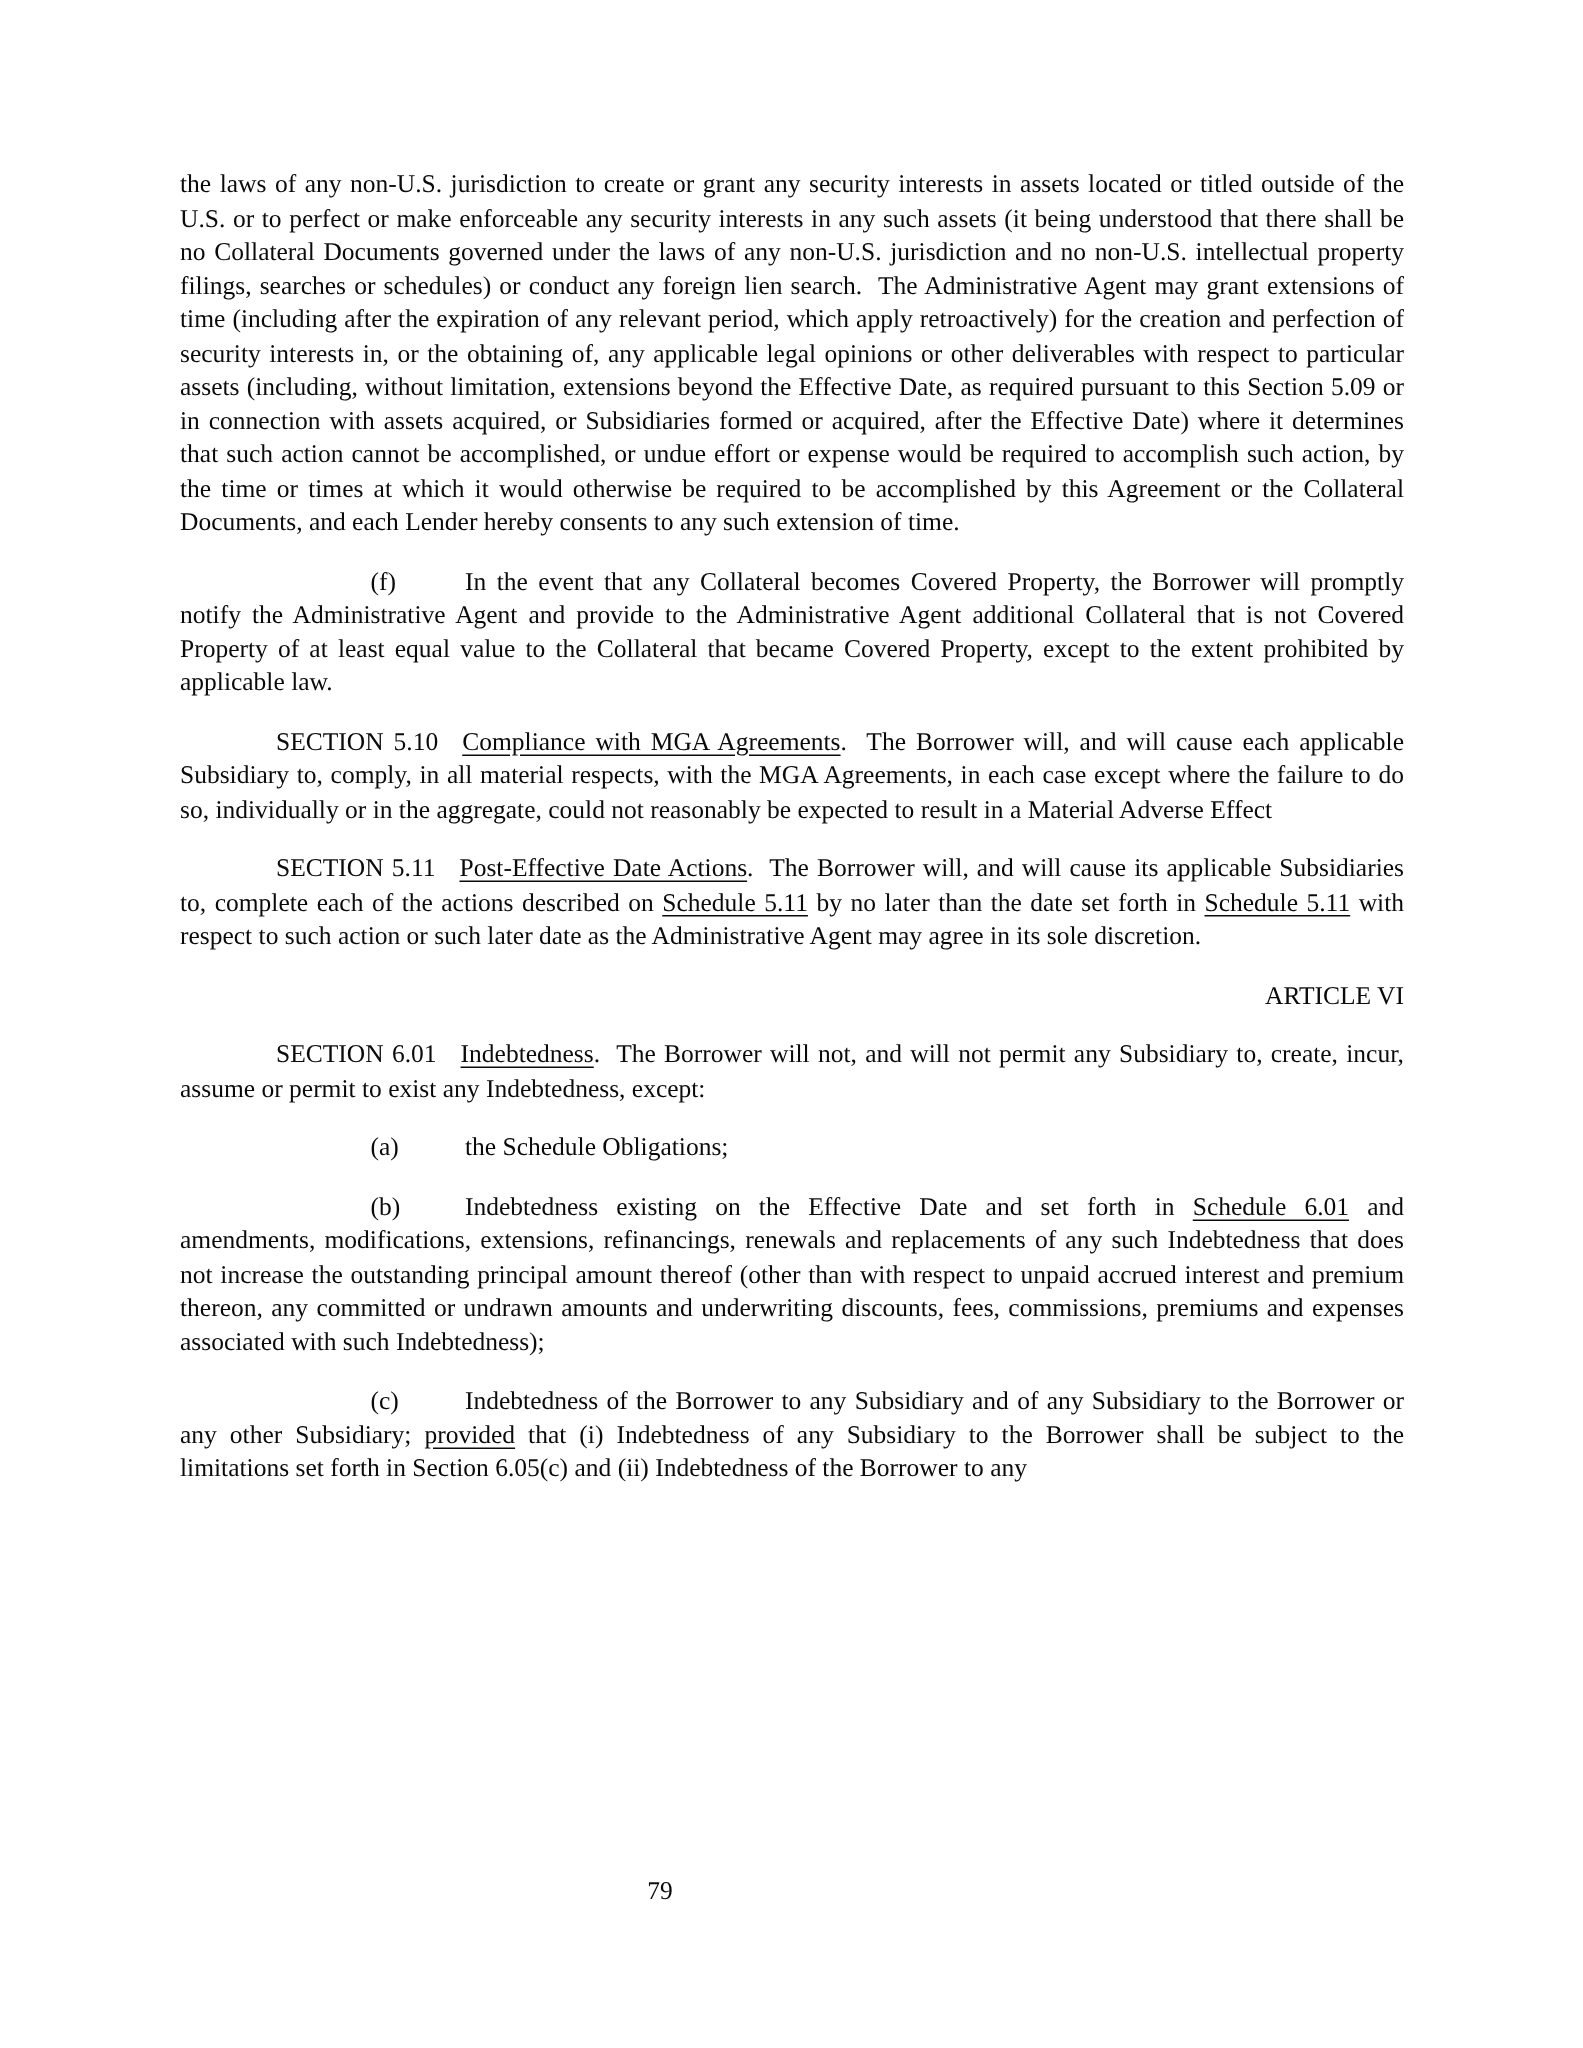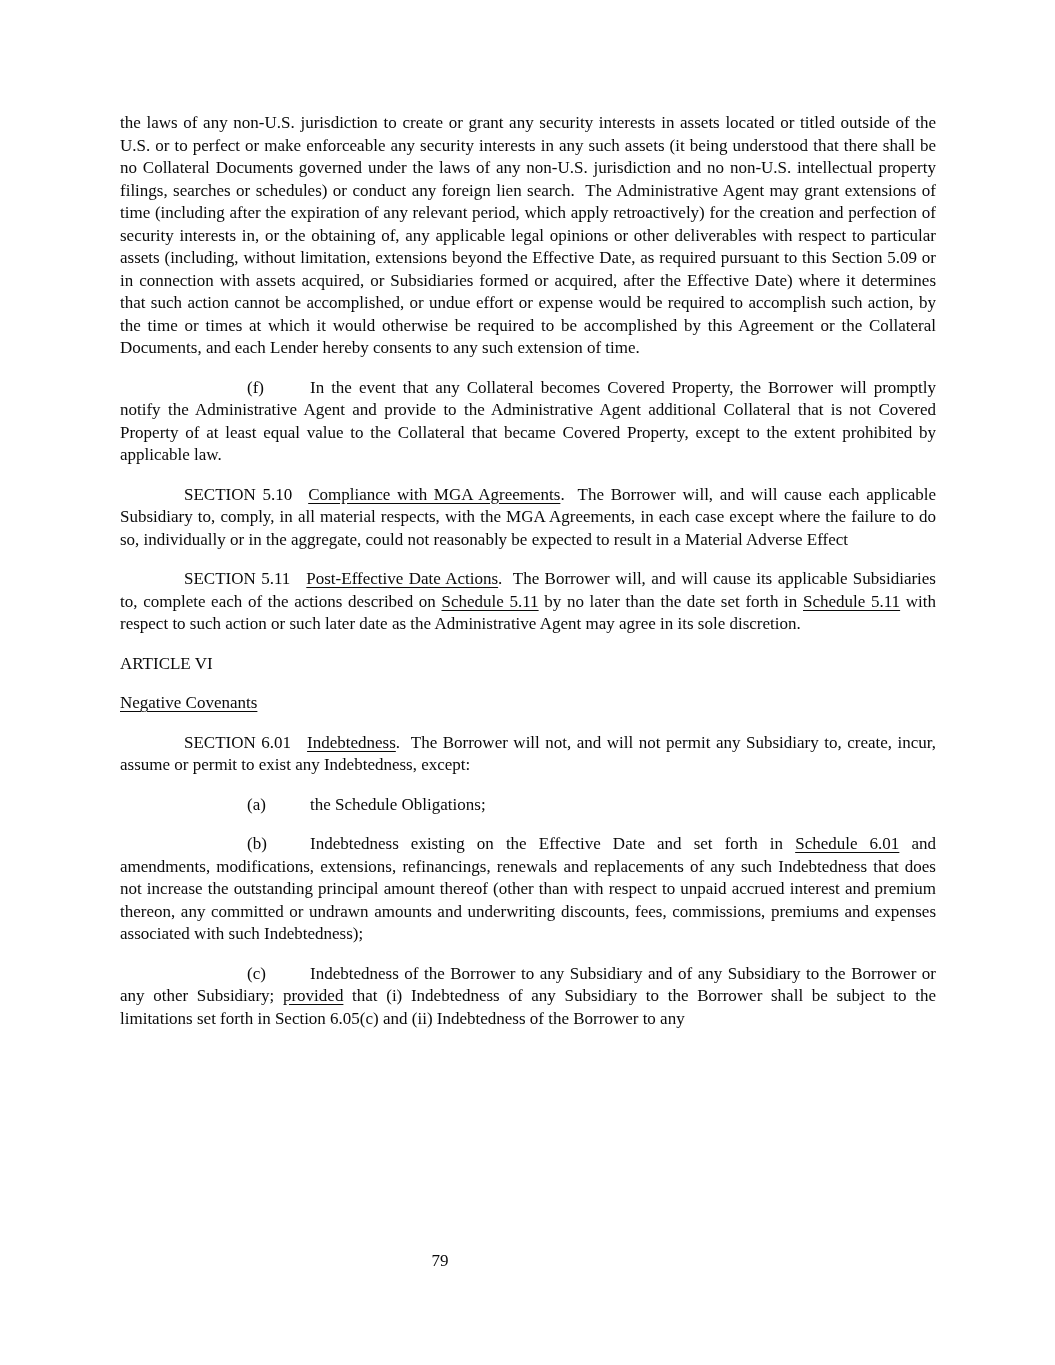--- a/index.html
+++ b/index.html
@@ -18,21 +18,21 @@
     top: 112px;
     width: 816px;
     font-size: 17px;
     line-height: 22.5px;
   }
   p.para {
     margin: 0 0 17px 0;
     text-align: justify;
   }
   p.para.center {
-    text-align: left;
+    text-align: right;
     text-indent: 0;
   }
   .indent-section { text-indent: 64px; }
   .indent-item { text-indent: 127px; }
   .underline { text-decoration: underline; text-underline-offset: 3px; }
   .item-label {
     display: inline-block;
     width: 63px;
     text-indent: 0;
   }
@@ -49,20 +49,19 @@
 </style>
 </head>
 <body>
 
 <div class="doc-body">
     <p class="para"><span class="run">the laws of any non-U.S. jurisdiction to create or grant any security interests in assets located or titled outside of the U.S. or to perfect or make enforceable any security interests in any such assets (it being understood that there shall be no Collateral Documents governed under the laws of any non-U.S. jurisdiction and no non-U.S. intellectual property filings, searches or schedules) or conduct any foreign lien search.&nbsp; The Administrative Agent may grant extensions of time (including after the expiration of any relevant period, which apply retroactively) for the creation and perfection of security interests in, or the obtaining of, any applicable legal opinions or other deliverables with respect to particular assets (including, without limitation, extensions beyond the Effective Date, as required pursuant to this Section 5.09 or in connection with assets acquired, or Subsidiaries formed or acquired, after the Effective Date) where it determines that such action cannot be accomplished, or undue effort or expense would be required to accomplish such action, by the time or times at which it would otherwise be required to be accomplished by this Agreement or the Collateral Documents, and each Lender hereby consents to any such extension of time.</span></p>
     <p class="para indent-item"><span class="item-label">(f)</span><span class="run">In the event that any Collateral becomes Covered Property, the Borrower will promptly notify the Administrative Agent and provide to the Administrative Agent additional Collateral that is not Covered Property of at least equal value to the Collateral that became Covered Property, except to the extent prohibited by applicable law.</span></p>
     <p class="para indent-section"><span class="section-label">SECTION 5.10</span><span class="run underline">Compliance with MGA Agreements</span><span class="run">.&nbsp; The Borrower will, and will cause each applicable Subsidiary to, comply, in all material respects, with the MGA Agreements, in each case except where the failure to do so, individually or in the aggregate, could not reasonably be expected to result in a Material Adverse Effect</span></p>
     <p class="para indent-section"><span class="section-label">SECTION 5.11</span><span class="run underline">Post-Effective Date Actions</span><span class="run">.&nbsp; The Borrower will, and will cause its applicable Subsidiaries to, complete each of the actions described on </span><span class="run underline">Schedule 5.11</span><span class="run"> by no later than the date set forth in </span><span class="run underline">Schedule 5.11</span><span class="run"> with respect to such action or such later date as the Administrative Agent may agree in its sole discretion.</span></p>
     <p class="para center"><span class="run">ARTICLE VI</span></p>
-    <p class="para center"><span class="run underline">Negative Covenants</span></p>
     <p class="para indent-section"><span class="section-label">SECTION 6.01</span><span class="run underline">Indebtedness</span><span class="run">.&nbsp; The Borrower will not, and will not permit any Subsidiary to, create, incur, assume or permit to exist any Indebtedness, except:</span></p>
     <p class="para indent-item"><span class="item-label">(a)</span><span class="run">the Schedule Obligations;</span></p>
     <p class="para indent-item"><span class="item-label">(b)</span><span class="run">Indebtedness existing on the Effective Date and set forth in </span><span class="run underline">Schedule 6.01</span><span class="run"> and amendments, modifications, extensions, refinancings, renewals and replacements of any such Indebtedness that does not increase the outstanding principal amount thereof (other than with respect to unpaid accrued interest and premium thereon, any committed or undrawn amounts and underwriting discounts, fees, commissions, premiums and expenses associated with such Indebtedness);</span></p>
     <p class="para indent-item"><span class="item-label">(c)</span><span class="run">Indebtedness of the Borrower to any Subsidiary and of any Subsidiary to the Borrower or any other Subsidiary; </span><span class="run underline">provided</span><span class="run"> that (i) Indebtedness of any Subsidiary to the Borrower shall be subject to the limitations set forth in Section 6.05(c) and (ii) Indebtedness of the Borrower to any</span></p>
   </div>
 
 <div class="page-footer">79</div>
 
 </body></html>

